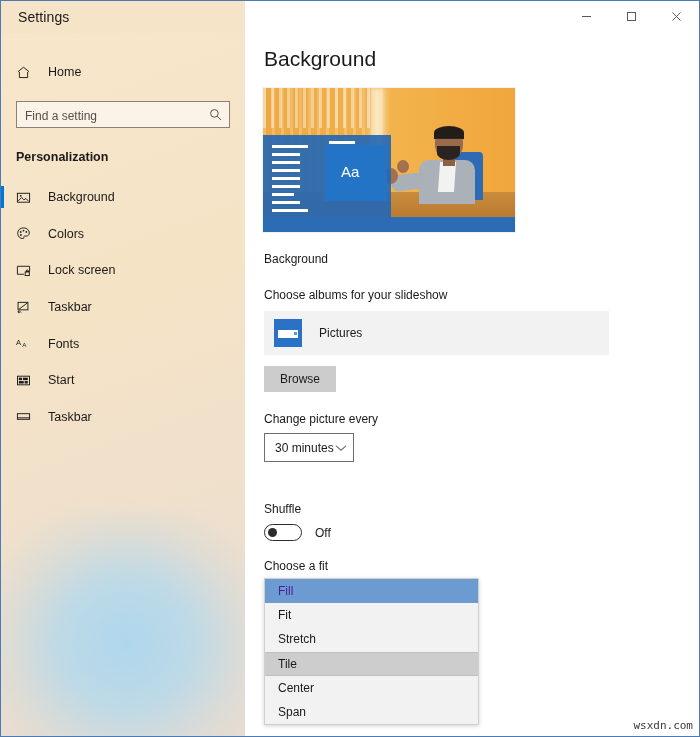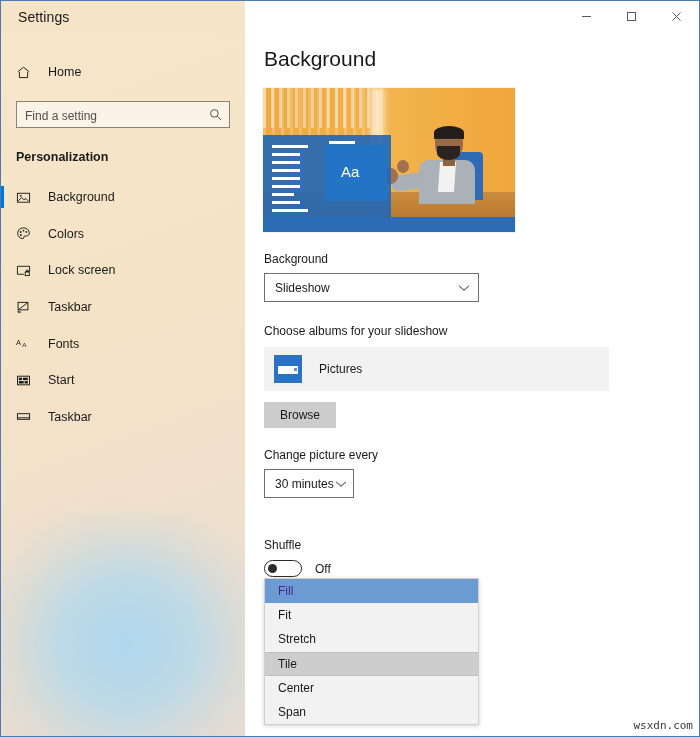--- a/index.html
+++ b/index.html
@@ -444,28 +444,20 @@
         <span class="pv-bar" style="top:66px;width:28px;"></span>
         <span class="pv-bar" style="top:74px;width:36px;"></span>
       </div>
       <div id="pv-tilebar"></div>
       <div id="pv-tile"></div>
       <div id="pv-aa">Aa</div>
       <div id="pv-taskbar"></div>
     </div>
 
     <div class="lbl-sm" id="lbl-background">Background</div>
-    <div class="combo" id="combo-background">
-      <span>Slideshow</span>
-      <span class="chev">
-        <svg width="12" height="8" viewBox="0 0 12 8">
-            <path d="M1 1.8 L6 6.2 L11 1.8" fill="none" stroke="#6b6b6b" stroke-width="1.1"></path>
-          </svg>
-      </span>
-    </div>
 
     <div class="lbl-sm" id="lbl-albums">Choose albums for your slideshow</div>
     <div id="album-row">
       <span id="album-icon"></span>
       <span id="album-label">Pictures</span>
     </div>
 
     <button id="browse-btn">Browse</button>
 
     <div class="lbl-sm" id="lbl-interval">Change picture every</div>

